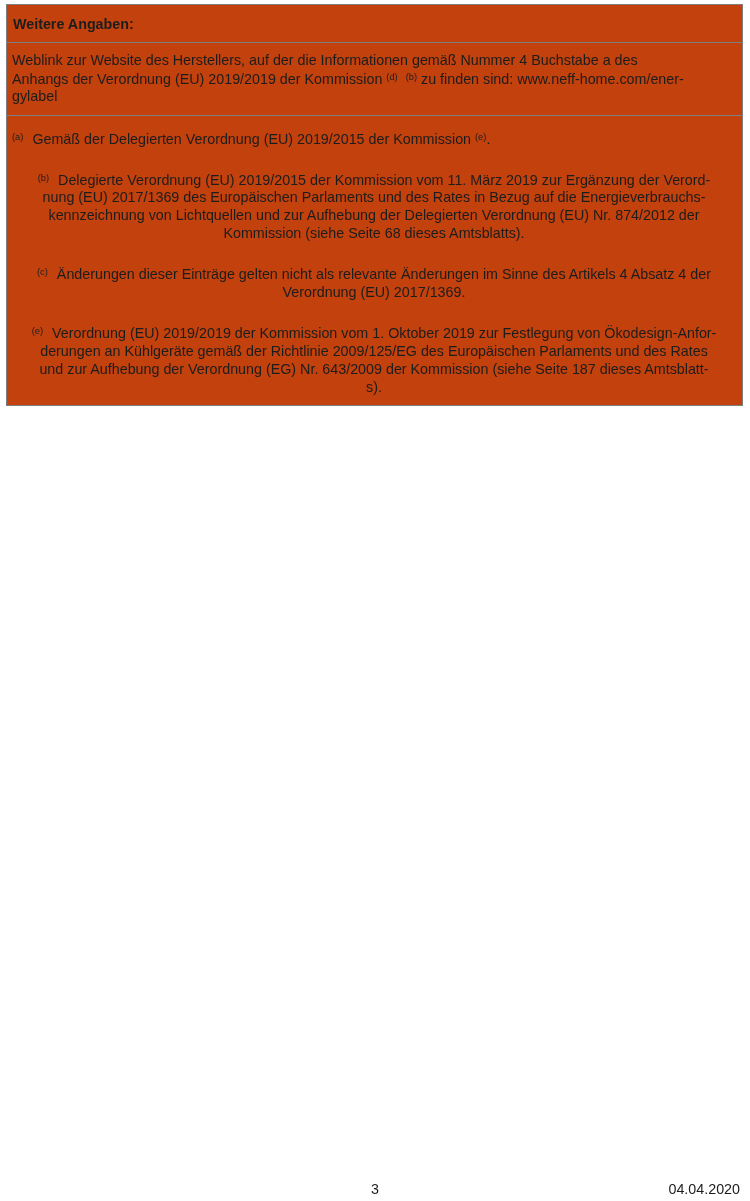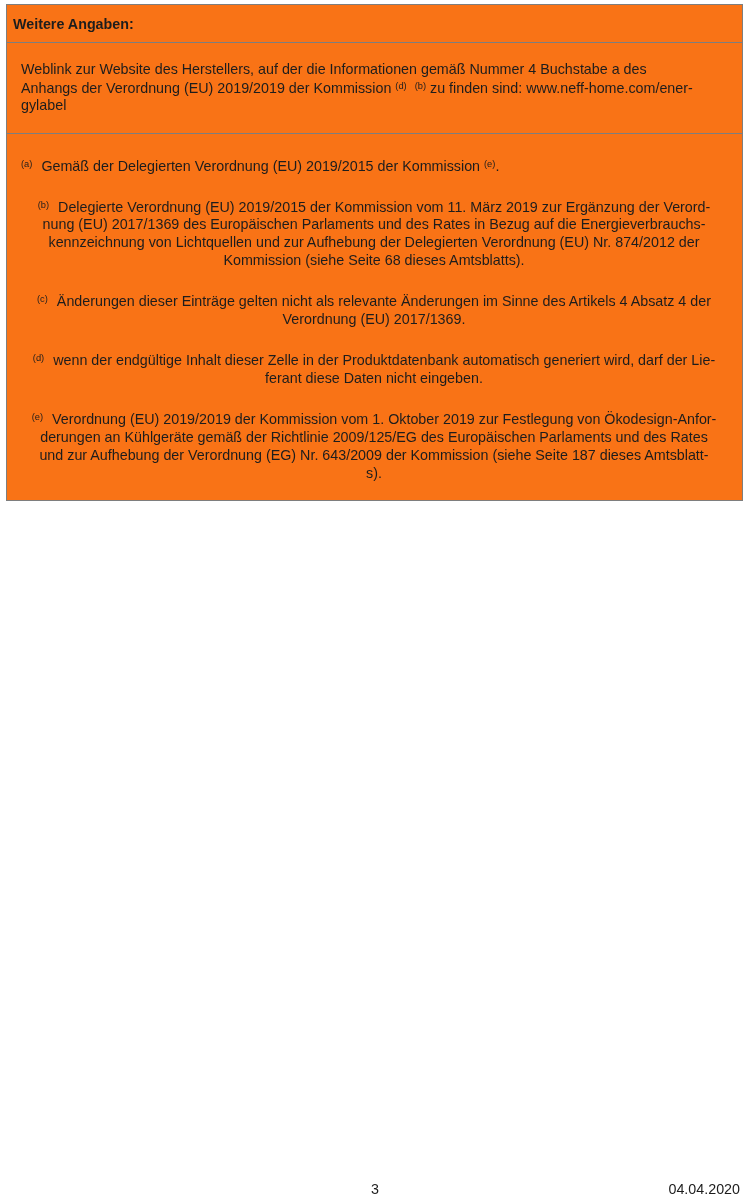--- a/index.html
+++ b/index.html
@@ -16,40 +16,40 @@
     font-size: 14.3px;
     color: #1d1d1d;
   }
   .info-box {
     position: absolute;
     left: 6px;
     top: 4px;
     width: 737px;
     box-sizing: border-box;
     border: 1.5px solid #7e7e7e;
-    background: #f97316;
+    background: #c2410c;
   }
   .box-header {
     padding: 11px 6px 8px 6px;
     line-height: 17.5px;
     font-weight: bold;
   }
   .box-row {
     border-top: 1.5px solid #7e7e7e;
   }
   .weblink-row {
     padding: 9px 6px 9px 5px;
     line-height: 17.5px;
   }
   .footnotes-row {
     padding: 12px 6px 9px 5px;
     line-height: 18px;
   }
   p {
-    margin: 9px;
+    margin: 0;
     white-space: pre;
   }
   .footnote + .footnote {
     margin-top: 21px;
     text-align: center;
   }
   .sup {
     font-size: 9.3px;
     vertical-align: 3.8px;
   }
@@ -90,21 +90,20 @@
   </div>
 
   <div class="box-row footnotes-row">
 
     <p class="footnote"><span class="sup fn-label">(a)</span><span>Gemäß der Delegierten Verordnung (EU) 2019/2015 der Kommission <span class="sup">(e)</span>.</span></p>
 
     <p class="footnote"><span class="sup fn-label">(b)</span><span>Delegierte Verordnung (EU) 2019/2015 der Kommission vom 11. März 2019 zur Ergänzung der Verord-<br>nung (EU) 2017/1369 des Europäischen Parlaments und des Rates in Bezug auf die Energieverbrauchs-<br>kennzeichnung von Lichtquellen und zur Aufhebung der Delegierten Verordnung (EU) Nr. 874/2012 der<br>Kommission (siehe Seite 68 dieses Amtsblatts).</span></p>
 
     <p class="footnote"><span class="sup fn-label">(c)</span><span>Änderungen dieser Einträge gelten nicht als relevante Änderungen im Sinne des Artikels 4 Absatz 4 der<br>Verordnung (EU) 2017/1369.</span></p>
 
-    <p class="footnote"><span class="sup fn-label">(d)</span><span>wenn der endgültige Inhalt dieser Zelle in der Produktdatenbank automatisch generiert wird, darf der Lie-<br>ferant diese Daten nicht eingeben.</span></p>
 
     <p class="footnote"><span class="sup fn-label">(e)</span><span>Verordnung (EU) 2019/2019 der Kommission vom 1. Oktober 2019 zur Festlegung von Ökodesign-Anfor-<br>derungen an Kühlgeräte gemäß der Richtlinie 2009/125/EG des Europäischen Parlaments und des Rates<br>und zur Aufhebung der Verordnung (EG) Nr. 643/2009 der Kommission (siehe Seite 187 dieses Amtsblatt-<br>s).</span></p>
 
   </div>
 </div>
 
 <div class="footer">
   <span class="page-number">3</span>
   <span class="footer-date">04.04.2020</span>
 </div>

